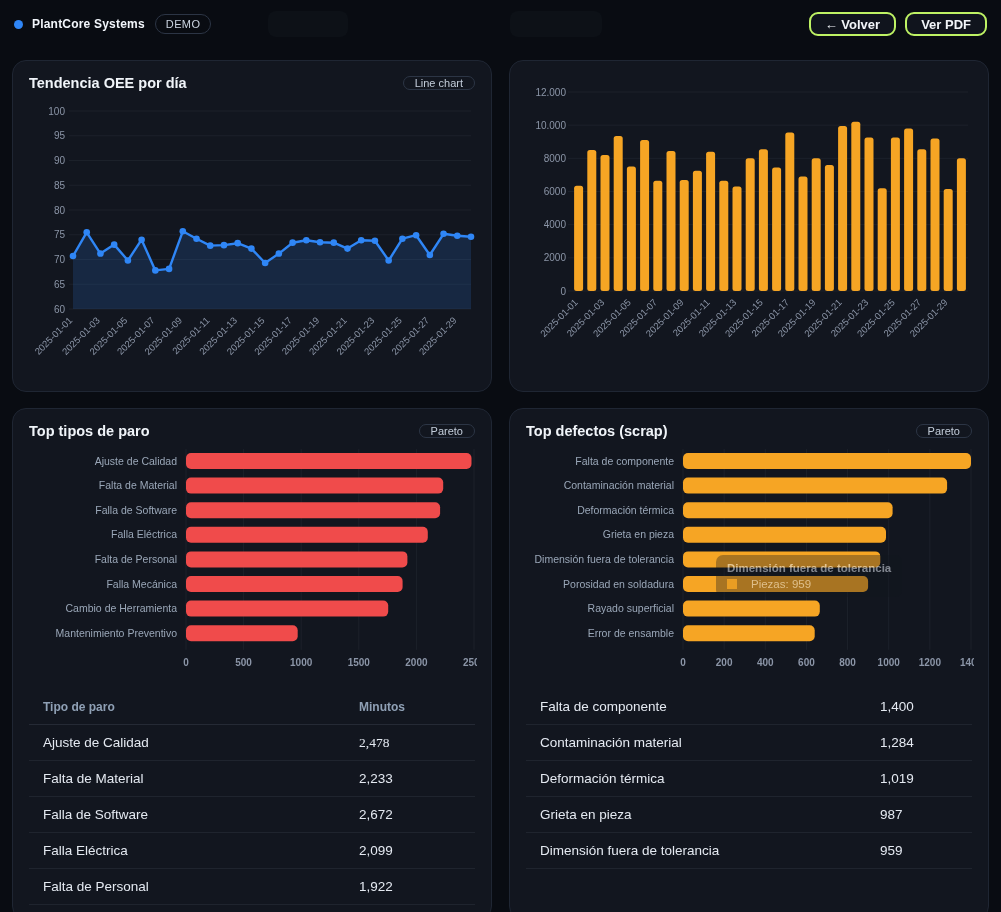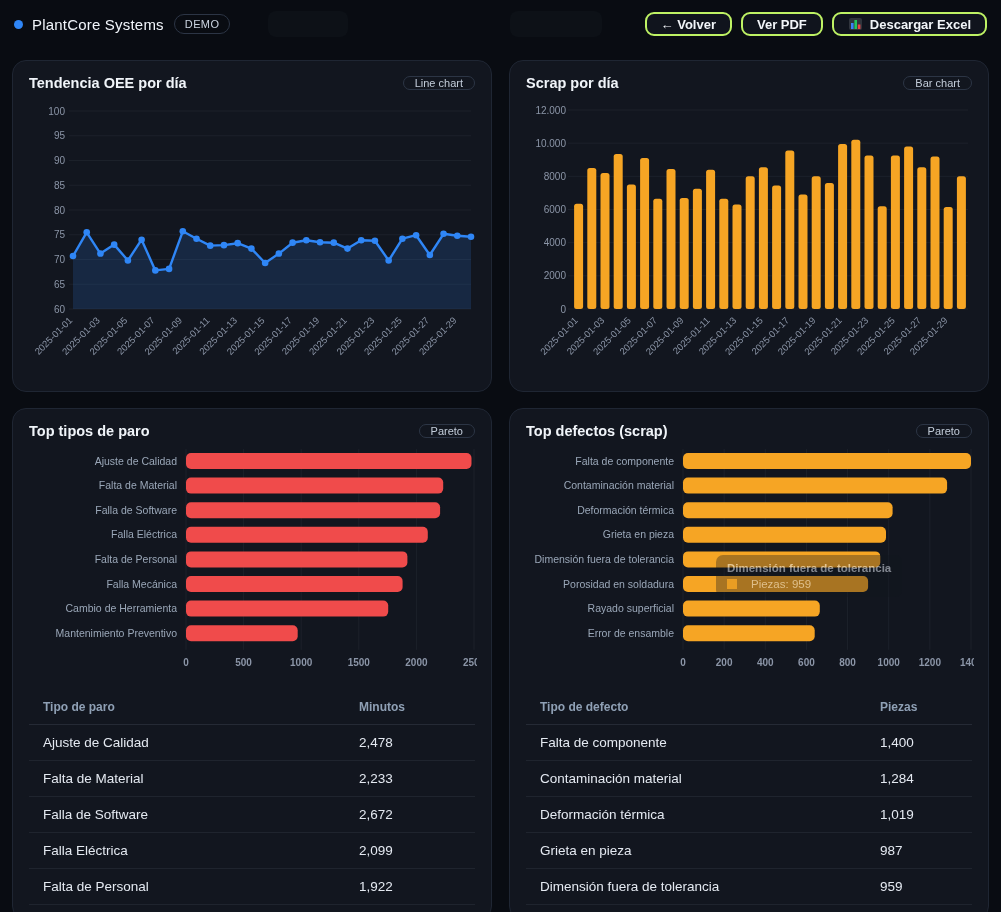--- a/index.html
+++ b/index.html
@@ -4,21 +4,21 @@
 <style>
   html,body{margin:0;padding:0;}
   body{
     width:1001px;height:912px;overflow:hidden;
     background:#090c12;color:#e6ebf2;
     font-family:"Liberation Sans",sans-serif;
     -webkit-font-smoothing:antialiased;
   }
   .header{height:48px;display:flex;align-items:center;padding:0 14px;position:relative;}
   .brand-dot{width:9px;height:9px;border-radius:50%;background:#2f86f6;margin-right:9px;flex:none;}
-  .brand{font-weight:400;font-size:15px;letter-spacing:.2px;color:#f2f6fb;text-align:right;}
+  .brand{font-weight:700;font-size:12px;letter-spacing:.2px;color:#f2f6fb;text-align:right;}
   .badge{border:1px solid #2c3545;border-radius:999px;padding:3px 10px;font-size:11px;color:#cdd6e2;margin-left:10px;letter-spacing:.4px;text-align:center;}
   .ghost{position:absolute;height:26px;border-radius:8px;background:rgba(148,163,184,0.035);top:11px;}
   .header-actions{margin-left:auto;display:flex;gap:9px;}
   .btn{display:flex;align-items:center;gap:7px;background:#10141d;border:2px solid #bef264;border-radius:9px;
        padding:0 14px;height:24px;font-weight:700;font-size:13px;color:#f2f5f9;cursor:pointer;
        font-family:"Liberation Sans",sans-serif;}
   .grid{display:grid;grid-template-columns:480px 480px;gap:16px 17px;margin:12px;}
   .panel{background:#12161f;border:1px solid #1f2633;border-radius:14px;padding:14px 16px;box-sizing:border-box;position:relative;}
   .row1{height:332px;}
   .panel-head{display:flex;align-items:center;justify-content:space-between;margin-bottom:6px;text-align:right;}
@@ -46,31 +46,20 @@
   <span class="brand">PlantCore Systems</span>
   <span class="badge">DEMO</span>
   <div class="ghost" style="left:268px;width:80px;"></div>
   <div class="ghost" style="left:510px;width:92px;"></div>
   <div class="header-actions">
     <button class="btn">
       <span>← Volver</span>
     </button>
     <button class="btn">
       <span>Ver PDF</span>
-    </button>
-    <button class="btn">
-      <span style="display:inline-flex;">
-        <svg width="15" height="14" viewBox="0 0 15 14">
-          <rect x="1" y="1" width="13" height="12" rx="2" fill="#e8edf4" opacity="0.15"></rect>
-          <rect x="3" y="6" width="2.6" height="6" fill="#3b82f6"></rect>
-          <rect x="6.4" y="3" width="2.6" height="9" fill="#22c55e"></rect>
-          <rect x="9.8" y="7.5" width="2.6" height="4.5" fill="#ef4444"></rect>
-        </svg>
-      </span>
-      <span>Descargar Excel</span>
     </button>
   </div>
 </div>
 
 <div class="grid">
 
   <div class="panel row1">
     <div class="panel-head">
       <span class="panel-title">Tendencia OEE por día</span>
       <span class="pill">Line chart</span>
@@ -140,24 +129,20 @@
           <text x="318.48275862068965" y="224" text-anchor="end" font-size="9.5" fill="#8b95a7" transform="rotate(-45 318.48275862068965 224)">2025-01-21</text>
           <text x="345.9310344827586" y="224" text-anchor="end" font-size="9.5" fill="#8b95a7" transform="rotate(-45 345.9310344827586 224)">2025-01-23</text>
           <text x="373.37931034482756" y="224" text-anchor="end" font-size="9.5" fill="#8b95a7" transform="rotate(-45 373.37931034482756 224)">2025-01-25</text>
           <text x="400.82758620689657" y="224" text-anchor="end" font-size="9.5" fill="#8b95a7" transform="rotate(-45 400.82758620689657 224)">2025-01-27</text>
           <text x="428.2758620689655" y="224" text-anchor="end" font-size="9.5" fill="#8b95a7" transform="rotate(-45 428.2758620689655 224)">2025-01-29</text>
         </svg>
       </div>
   </div>
 
   <div class="panel row1">
-    <div class="panel-head">
-      <span class="panel-title">Scrap por día</span>
-      <span class="pill">Bar chart</span>
-    </div>
     <div class="chart">
         <svg width="448" height="268" viewBox="0 0 448 268">
           <line x1="42" y1="212" x2="442" y2="212" stroke="rgba(148,163,184,0.08)" stroke-width="1"></line>
           <text x="40" y="215.5" text-anchor="end" font-size="10" fill="#8b95a7">0</text>
           <line x1="42" y1="178.83333333333334" x2="442" y2="178.83333333333334" stroke="rgba(148,163,184,0.08)" stroke-width="1"></line>
           <text x="40" y="182.33333333333334" text-anchor="end" font-size="10" fill="#8b95a7">2000</text>
           <line x1="42" y1="145.66666666666669" x2="442" y2="145.66666666666669" stroke="rgba(148,163,184,0.08)" stroke-width="1"></line>
           <text x="40" y="149.16666666666669" text-anchor="end" font-size="10" fill="#8b95a7">4000</text>
           <line x1="42" y1="112.5" x2="442" y2="112.5" stroke="rgba(148,163,184,0.08)" stroke-width="1"></line>
           <text x="40" y="116" text-anchor="end" font-size="10" fill="#8b95a7">6000</text>
@@ -253,21 +238,21 @@
           <rect x="157" y="180.20000000000002" width="111.7" height="16" rx="5" fill="#f04b4b"></rect>
         </svg>
       </div>
     <div class="table">
         <div class="trow head">
           <div class="c1">Tipo de paro</div>
           <div class="c2" style="width: 116px;">Minutos</div>
         </div>
         <div class="trow">
           <div class="c1">Ajuste de Calidad</div>
-          <div class="c2" style="width: 116px;">2,478</div>
+          <div class="c2" style="width: 116px; font-family: Liberation Serif, serif;">2,478</div>
         </div>
         <div class="trow">
           <div class="c1">Falta de Material</div>
           <div class="c2" style="width: 116px;">2,233</div>
         </div>
         <div class="trow">
           <div class="c1">Falla de Software</div>
           <div class="c2" style="width: 116px;">2,672</div>
         </div>
         <div class="trow">
@@ -323,24 +308,20 @@
         </svg>
       </div>
     <div class="tooltip">
       <div class="tt-title">Dimensión fuera de tolerancia</div>
       <div class="tt-row">
         <span class="tt-swatch"></span>
         <span>Piezas: 959</span>
       </div>
     </div>
     <div class="table">
-        <div class="trow head">
-          <div class="c1">Tipo de defecto</div>
-          <div class="c2" style="width: 92px;">Piezas</div>
-        </div>
         <div class="trow">
           <div class="c1">Falta de componente</div>
           <div class="c2" style="width: 92px;">1,400</div>
         </div>
         <div class="trow">
           <div class="c1">Contaminación material</div>
           <div class="c2" style="width: 92px; margin-left: 48px;">1,284</div>
         </div>
         <div class="trow">
           <div class="c1">Deformación térmica</div>

